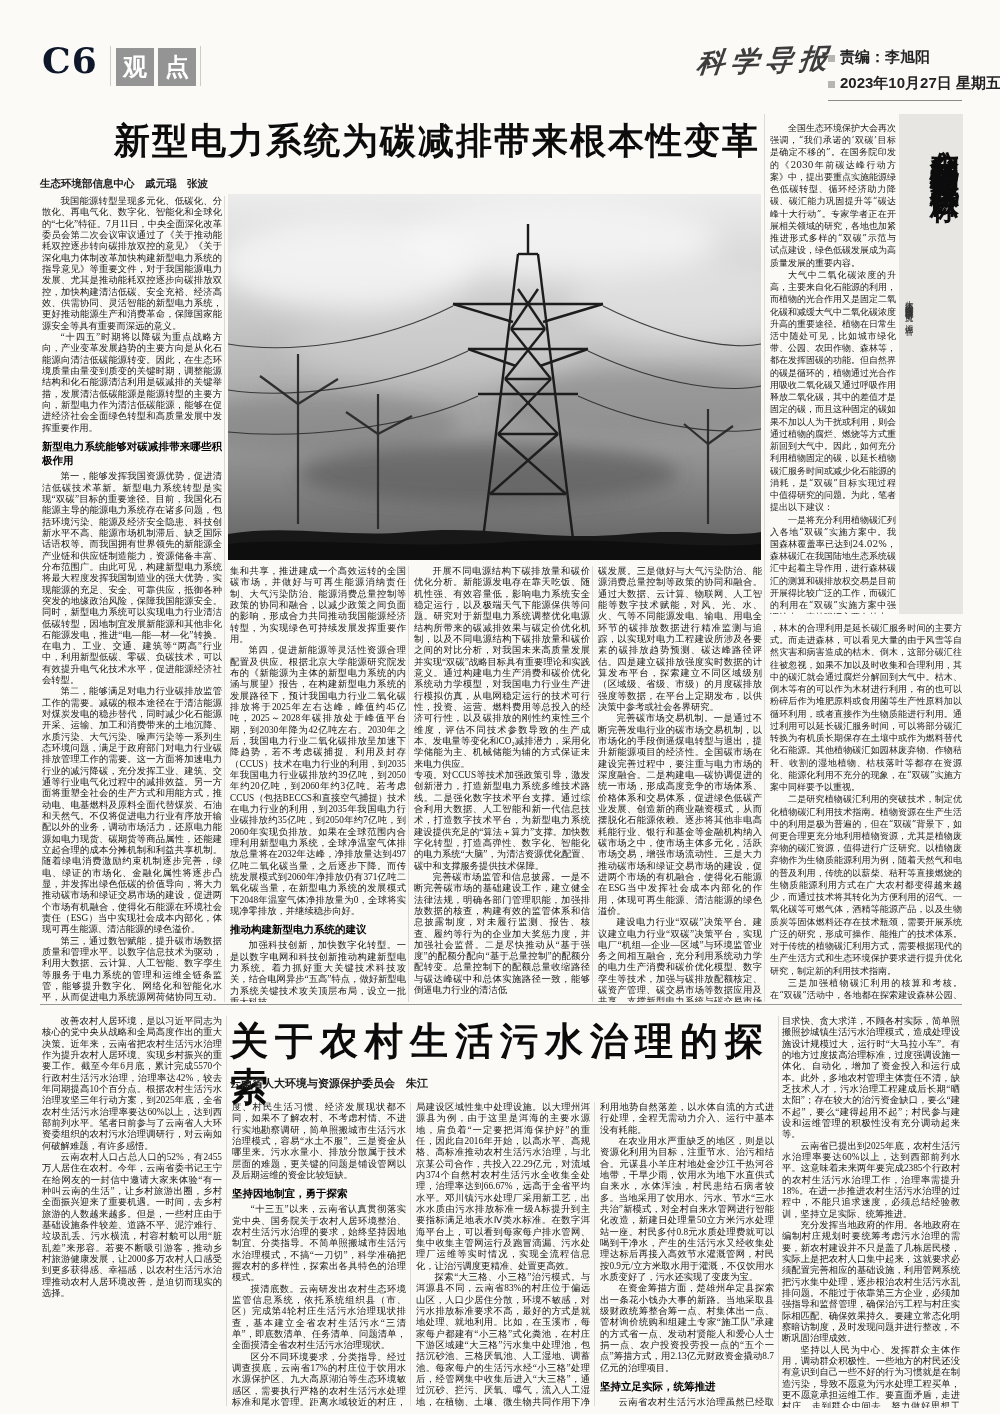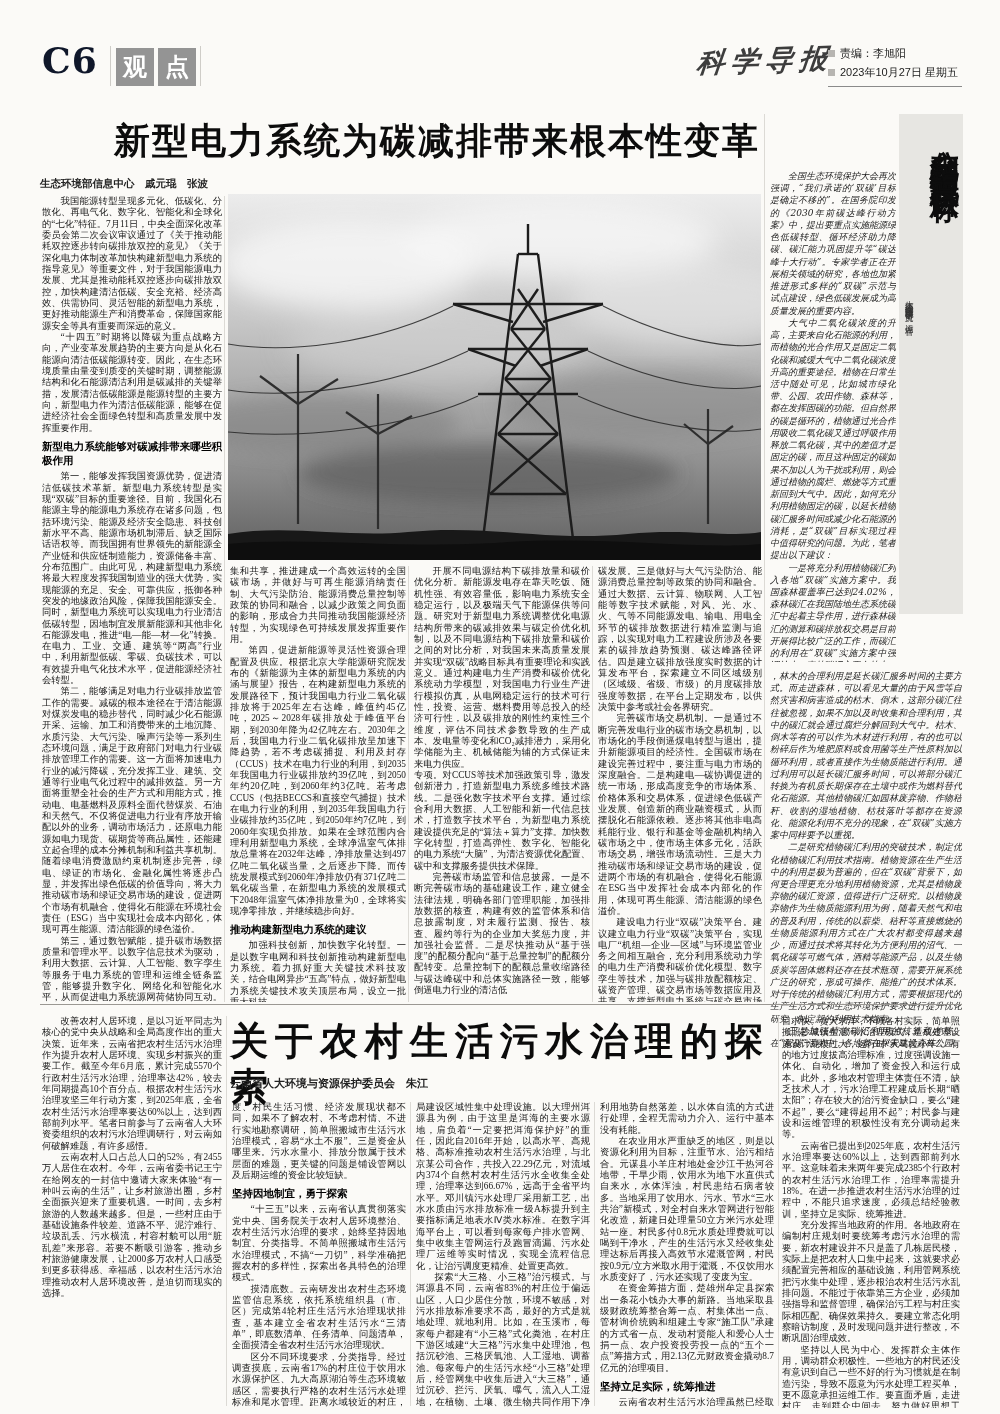--- a/index.html
+++ b/index.html
@@ -8,36 +8,36 @@
   
   .pageno{position:absolute;left:42px;top:42px;font:900 36px/1 "DejaVu Serif",serif;color:#0f172a;letter-spacing:1px;}
   .sec-vline{position:absolute;top:46px;width:1px;height:40px;background:#cfcdc8;}
   .sec-box{position:absolute;top:48px;width:38px;height:38px;background:#949494;color:#fff;
            font:700 24px/38px "Liberation Sans",sans-serif;text-align:center;}
   .masthead{position:absolute;left:690px;top:44px;width:150px;text-align:center;
             font:700 italic 28px/1.2 "DejaVu Serif",serif;color:#3d3d3d;letter-spacing:6px;
             transform:skewX(-8deg) rotate(-2deg);}
   .hdr-right{position:absolute;left:828px;top:44px;width:134px;font-family:"Liberation Sans",sans-serif;
              border-bottom:1px solid #8a8a8a;padding-bottom:5px;}
-  .hdr-line{font-size:11px;font-weight:400;color:#222;line-height:1.7;white-space:nowrap;}
+  .hdr-line{font-size:15px;font-weight:700;color:#222;line-height:1.7;white-space:nowrap;}
   .sq{display:inline-block;width:7px;height:7px;background:#b7b5b1;margin-right:5px;}
   
   .main-headline{position:absolute;left:40px;top:118px;width:720px;text-align:right;
                  font:900 36px/1.25 "Liberation Sans",sans-serif;color:#0c0c0c;letter-spacing:2px;}
   .main-byline{position:absolute;left:40px;top:178px;width:720px;text-align:left;
                font:700 10.5px/1 "Liberation Sans",sans-serif;color:#222;}
   .col{position:absolute;text-align:justify;font:9.3px/1.22 "Liberation Serif",serif;color:#161616;overflow:hidden;}
   .para{margin:0;text-indent:2em;}
   .para.cont{text-indent:0;}
   .subhead{font:700 10.5px/1.35 "Liberation Sans",sans-serif;color:#000;margin:5px 0 4px;text-indent:0;}
   .photo{position:absolute;left:228px;top:194px;width:533px;height:366px;background:#bdbdbd;}
   .photo svg{display:block;}
   .vrule{position:absolute;width:1px;background:#dcdad5;}
   
-  .kai{font-family:"DejaVu Serif",serif;font-style:italic;font-size:9px;line-height:1.36;color:#1b1b1b;margin-top:48px;}
+  .kai{font-family:"DejaVu Serif",serif;font-size:9px;line-height:1.36;color:#1b1b1b;}
   .vh-block{position:absolute;left:899px;top:114px;width:64px;height:500px;background:#e7e6e2;}
   .vh-text{position:absolute;right:4px;top:12px;height:480px;writing-mode:vertical-rl;text-orientation:upright;
            font:700 29px/1 "Liberation Serif",serif;letter-spacing:3px;color:#0d0d0d;}
   .vh-byline{position:absolute;left:5px;top:180px;height:300px;writing-mode:vertical-rl;text-orientation:upright;
              font:400 8.5px/1.15 "Liberation Sans",sans-serif;color:#333;letter-spacing:1px;}
   
   .hsep{position:absolute;left:40px;top:1004px;width:922px;height:1px;background:#9b9893;}
   
   .bot-headline{position:absolute;left:230px;top:1018px;width:544px;text-align:left;
                 font:900 38px/1.2 "DejaVu Serif",serif;color:#0b0b0b;letter-spacing:7px;}

